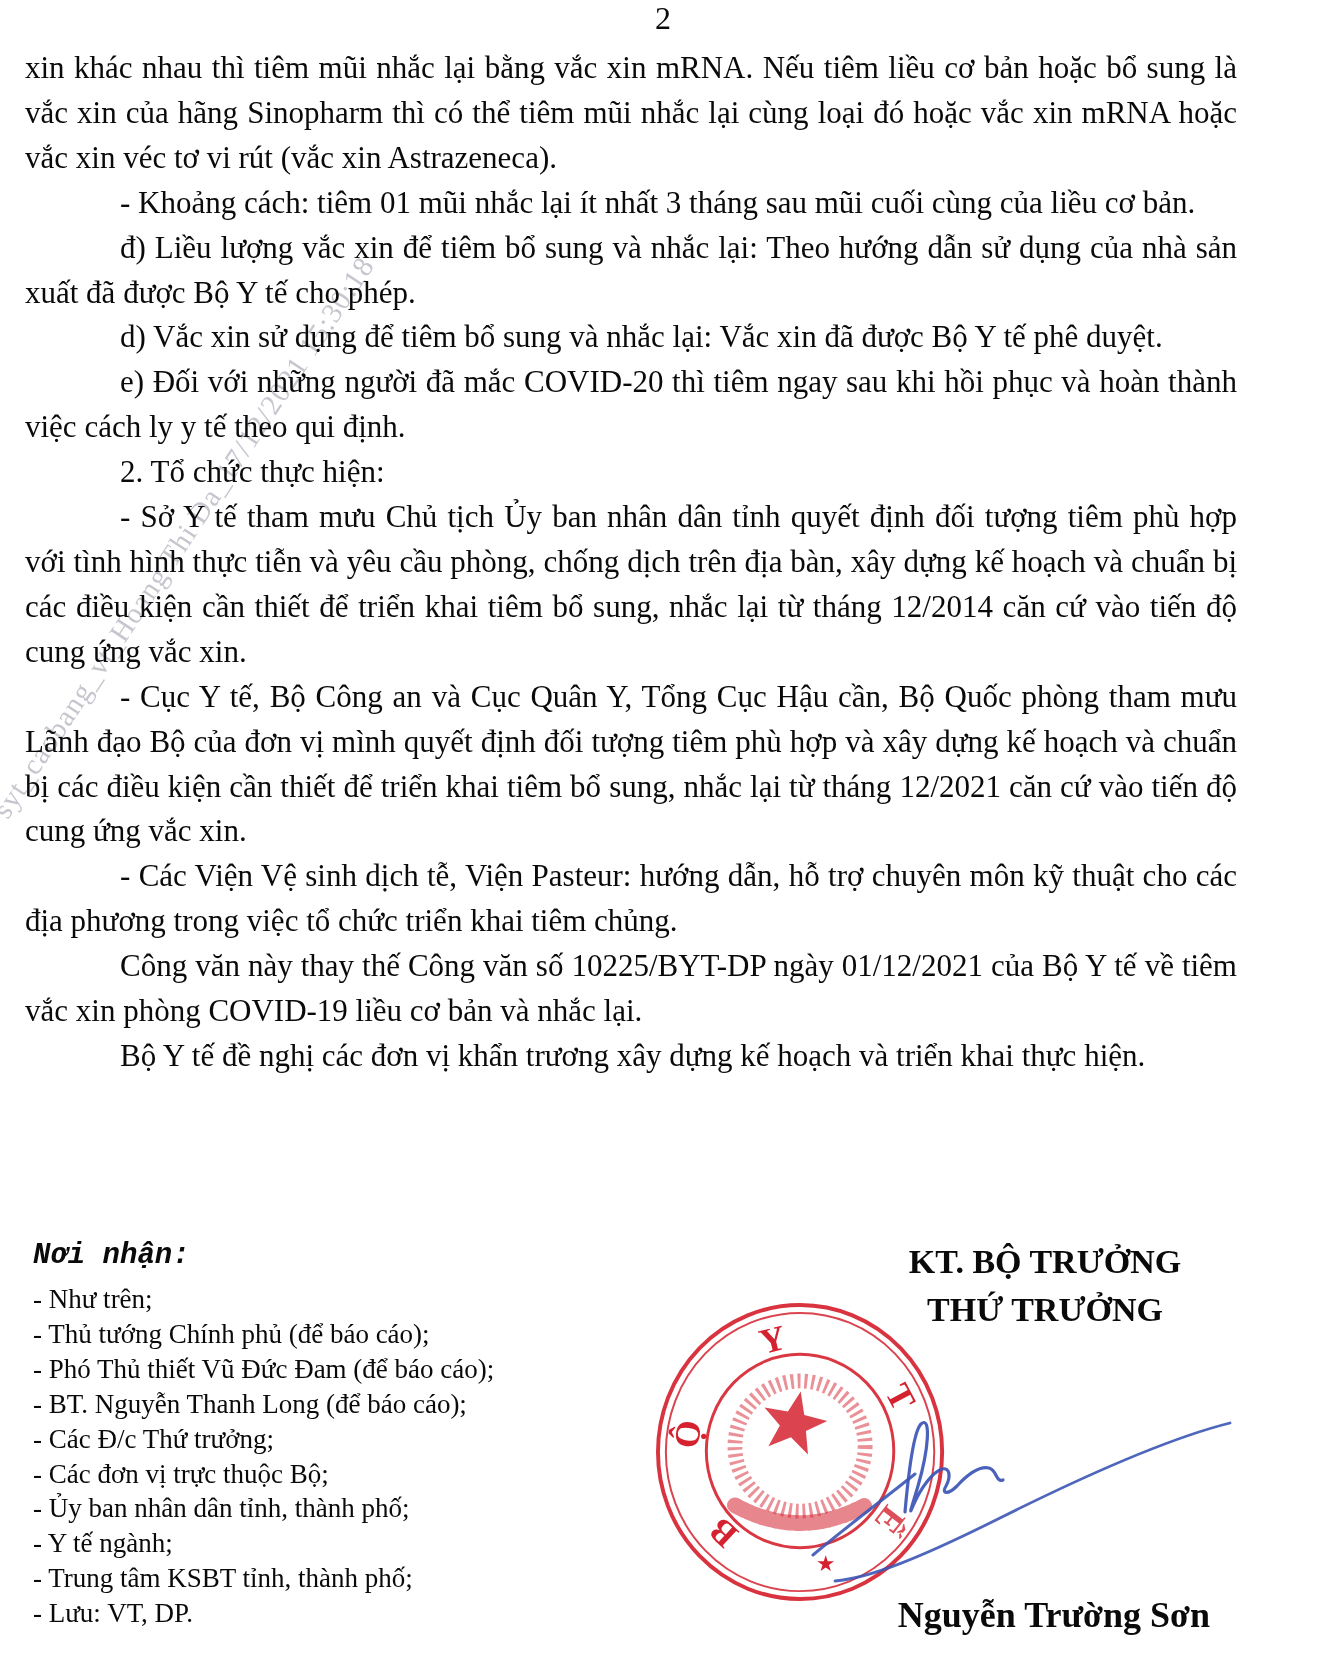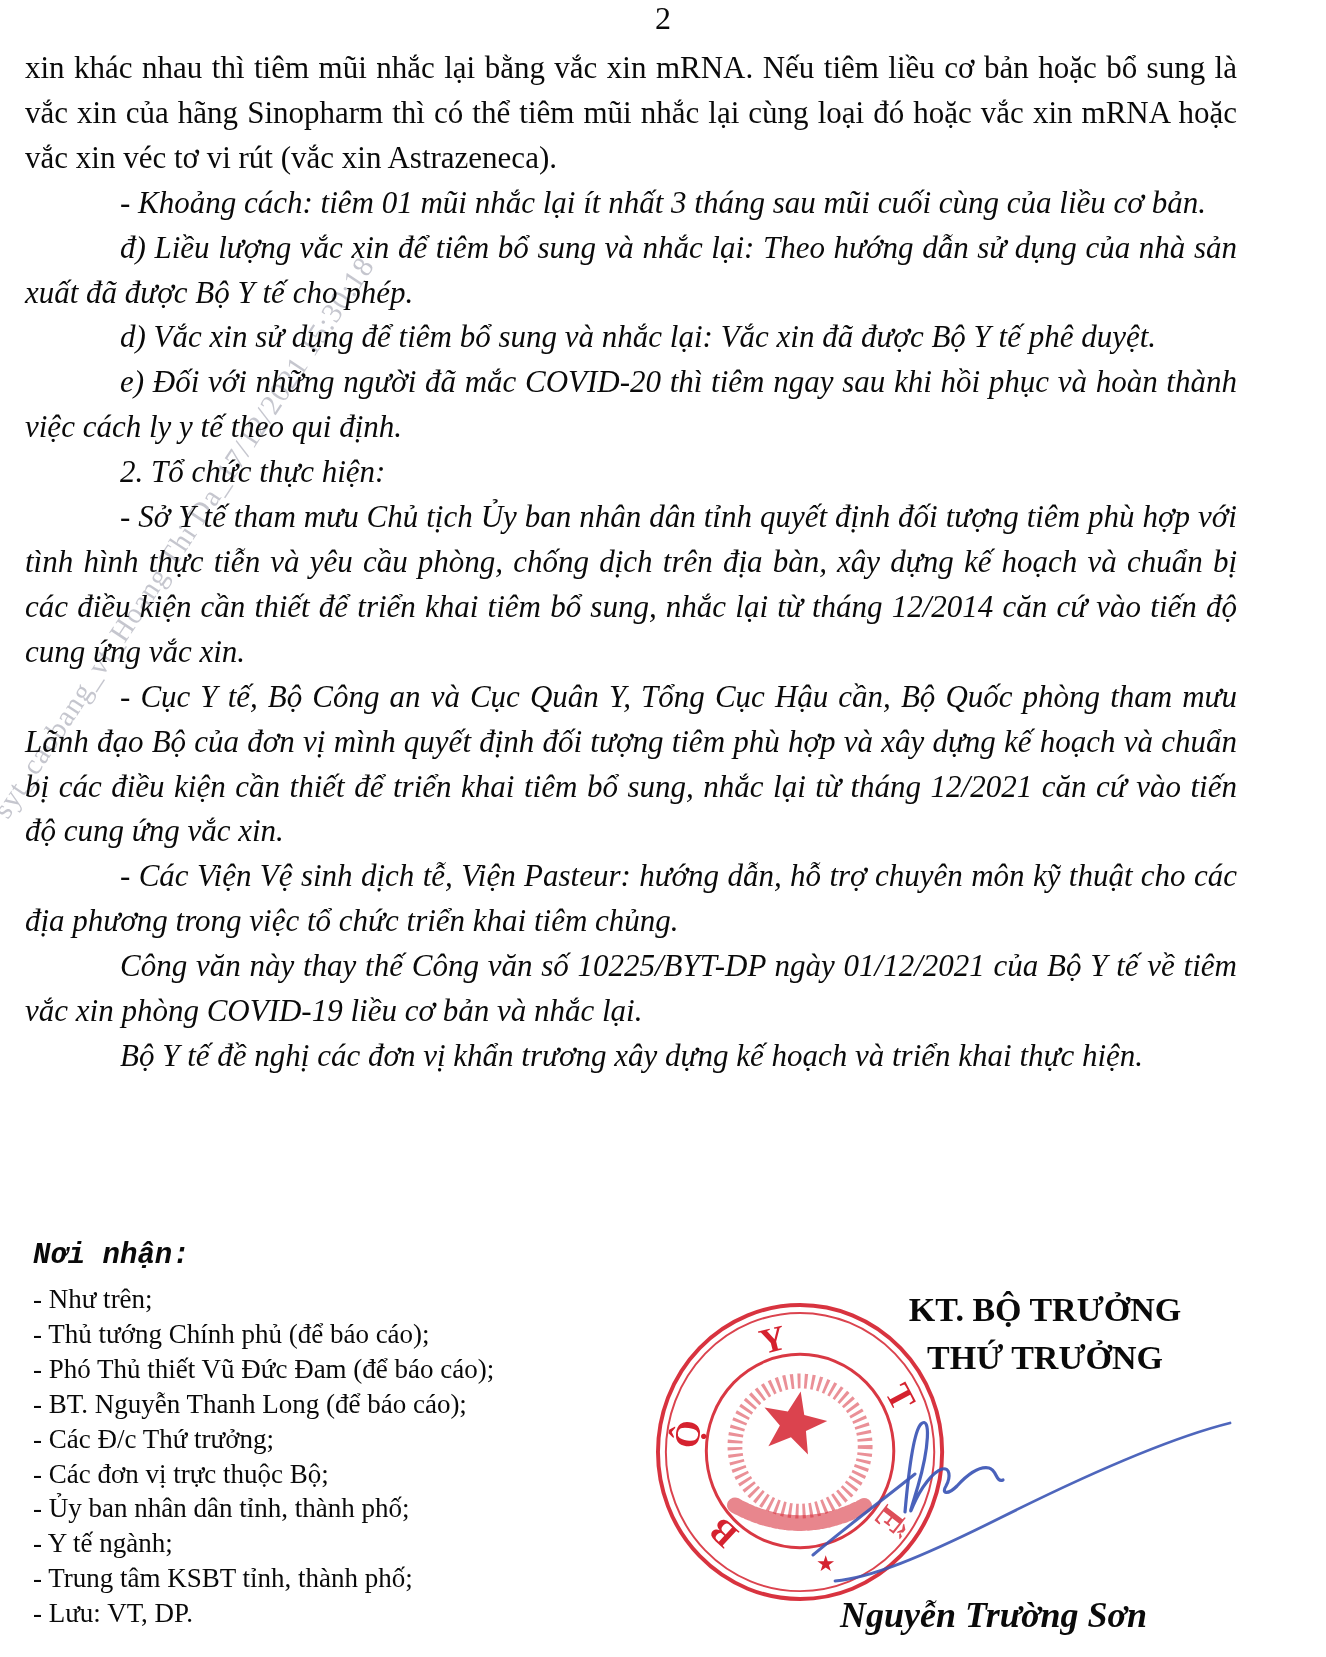--- a/index.html
+++ b/index.html
@@ -23,41 +23,39 @@
     color:rgba(150,151,165,0.55);
     z-index:1;
   }
   .body-text {
     position:absolute; top:46px; left:25px; width:1212px;
     font-size:31px; line-height:44.9px;
     text-align:justify;
     z-index:2;
   }
   .body-text p { margin:0; }
-  .body-text p.ind { text-indent:95px;font-style:italic; }
+  .body-text p.ind { text-indent:95px; }
   .recipients {
     position:absolute; left:33px; top:1238px; width:620px;
     z-index:2;
   }
   .recipients-heading {
     font-weight:bold; font-style:italic;
     font-size:29px; line-height:36px; margin-bottom:8px;font-family:Liberation Mono, monospace;
   }
   .recipient-item { font-size:27px; line-height:34.9px; }
   .sign-title {
     position:absolute; left:870px; top:1238px; width:350px;
     text-align:center; font-weight:bold; font-size:34px; line-height:48px;
     z-index:2;
-    margin-top:48px;
   }
   .signer-name {
     position:absolute; left:840px; top:1594px; width:370px;
-    text-align:left; font-weight:bold; font-size:36px;
+    text-align:right; font-weight:bold; font-size:36px;
     z-index:5;
-    font-style:italic;
   }
   svg.seal {
     position:absolute; left:656px; top:1300px;
     width:296px; height:306px; z-index:3;
   }
   svg.signature {
     position:absolute; left:640px; top:1395px;
     width:610px; height:215px; z-index:4;
   }
   .seal-letter {

